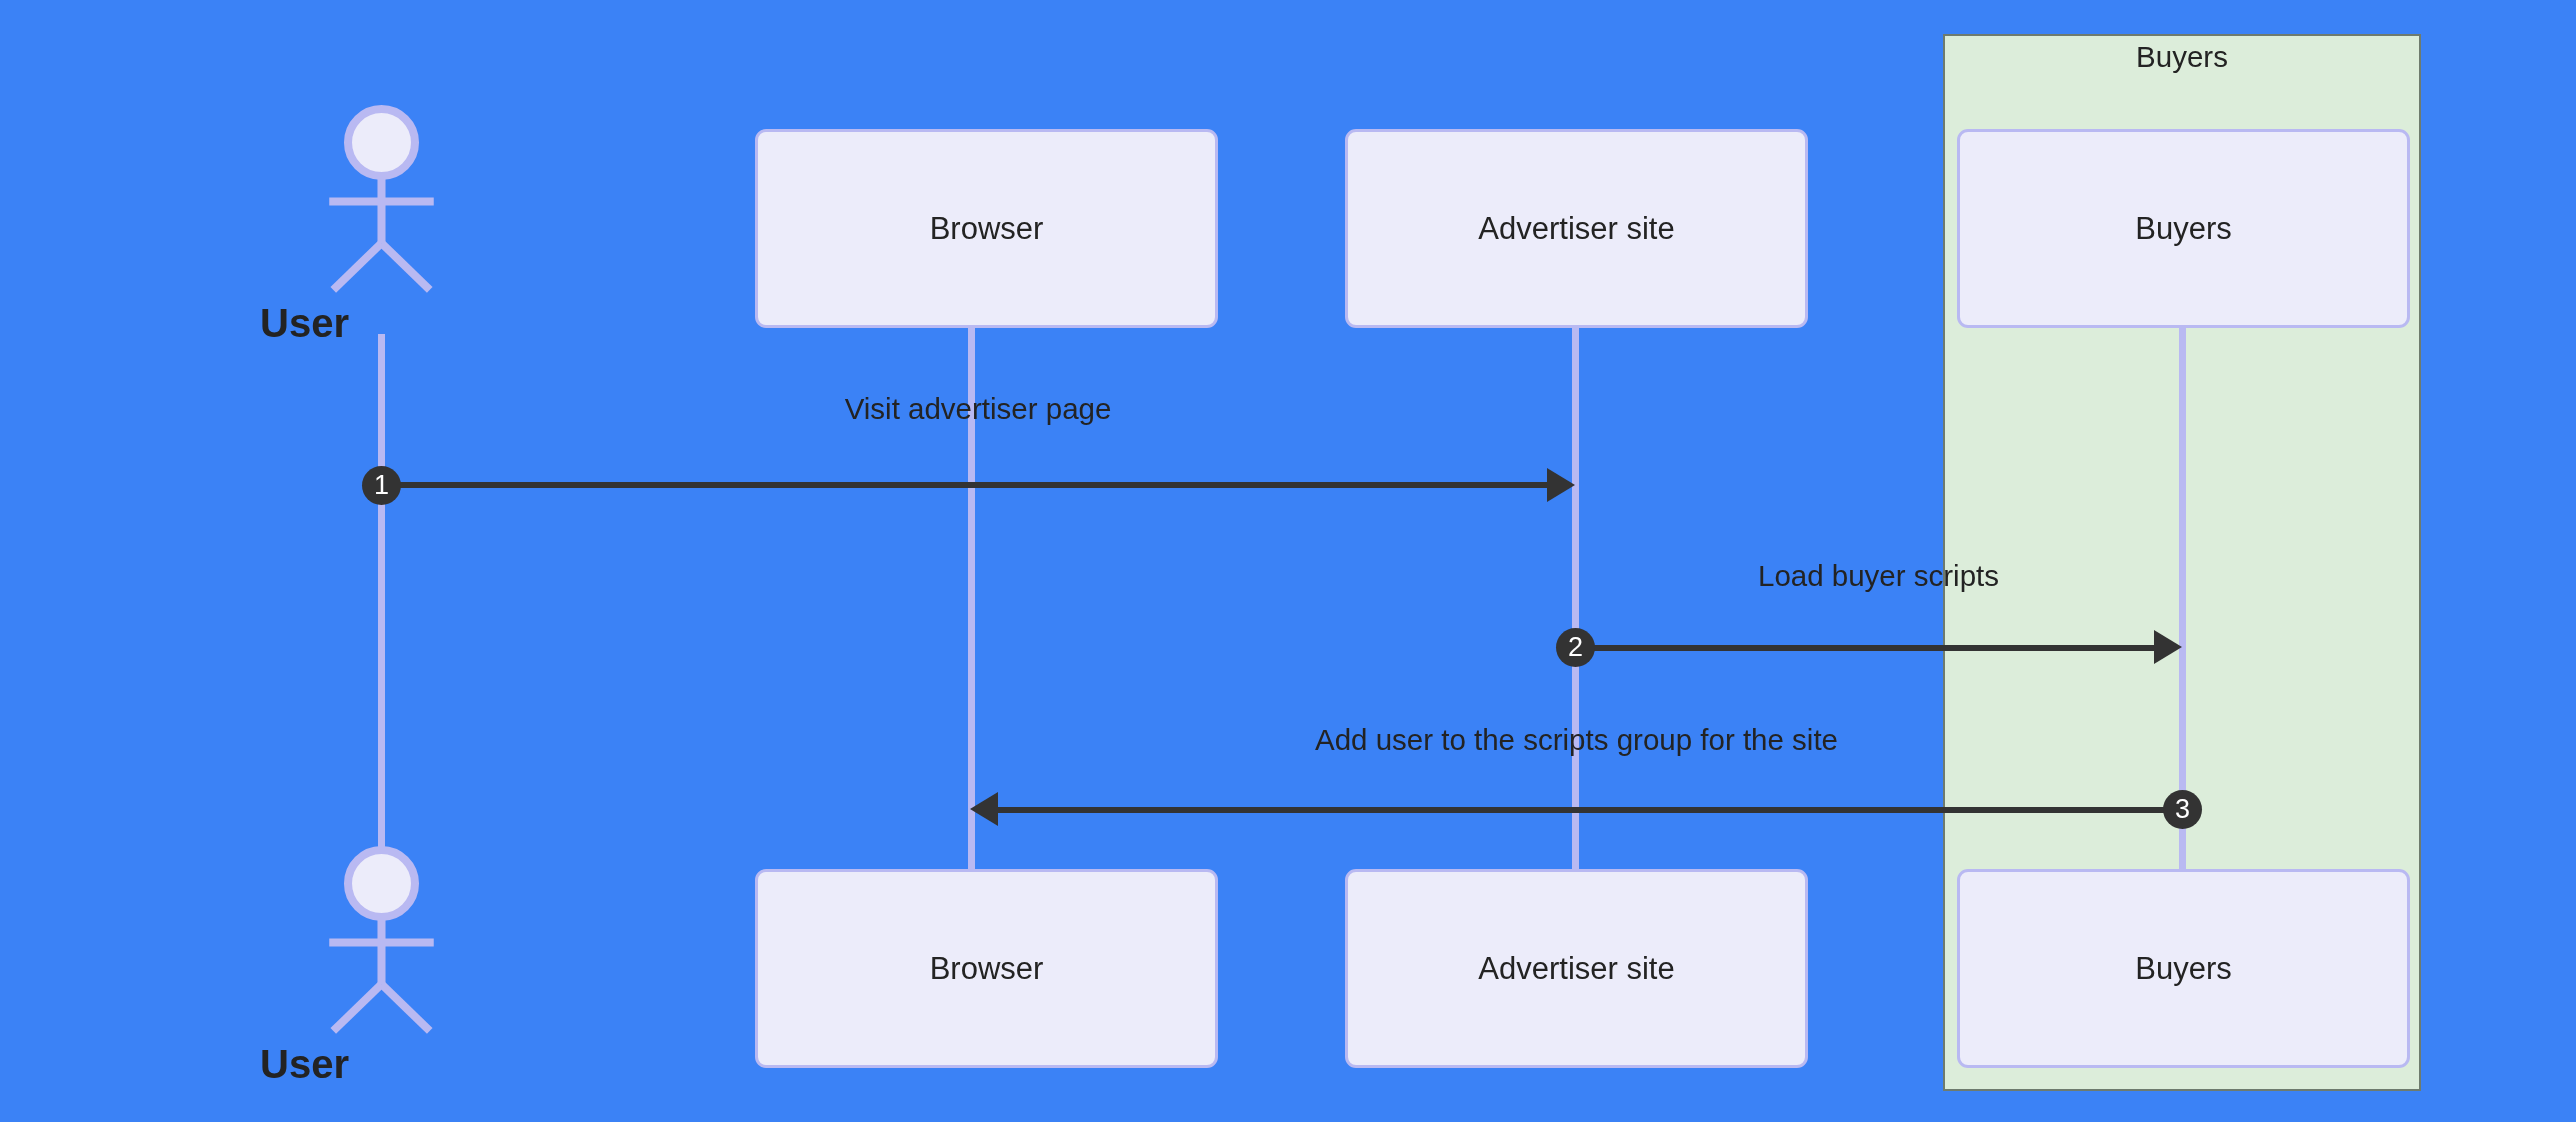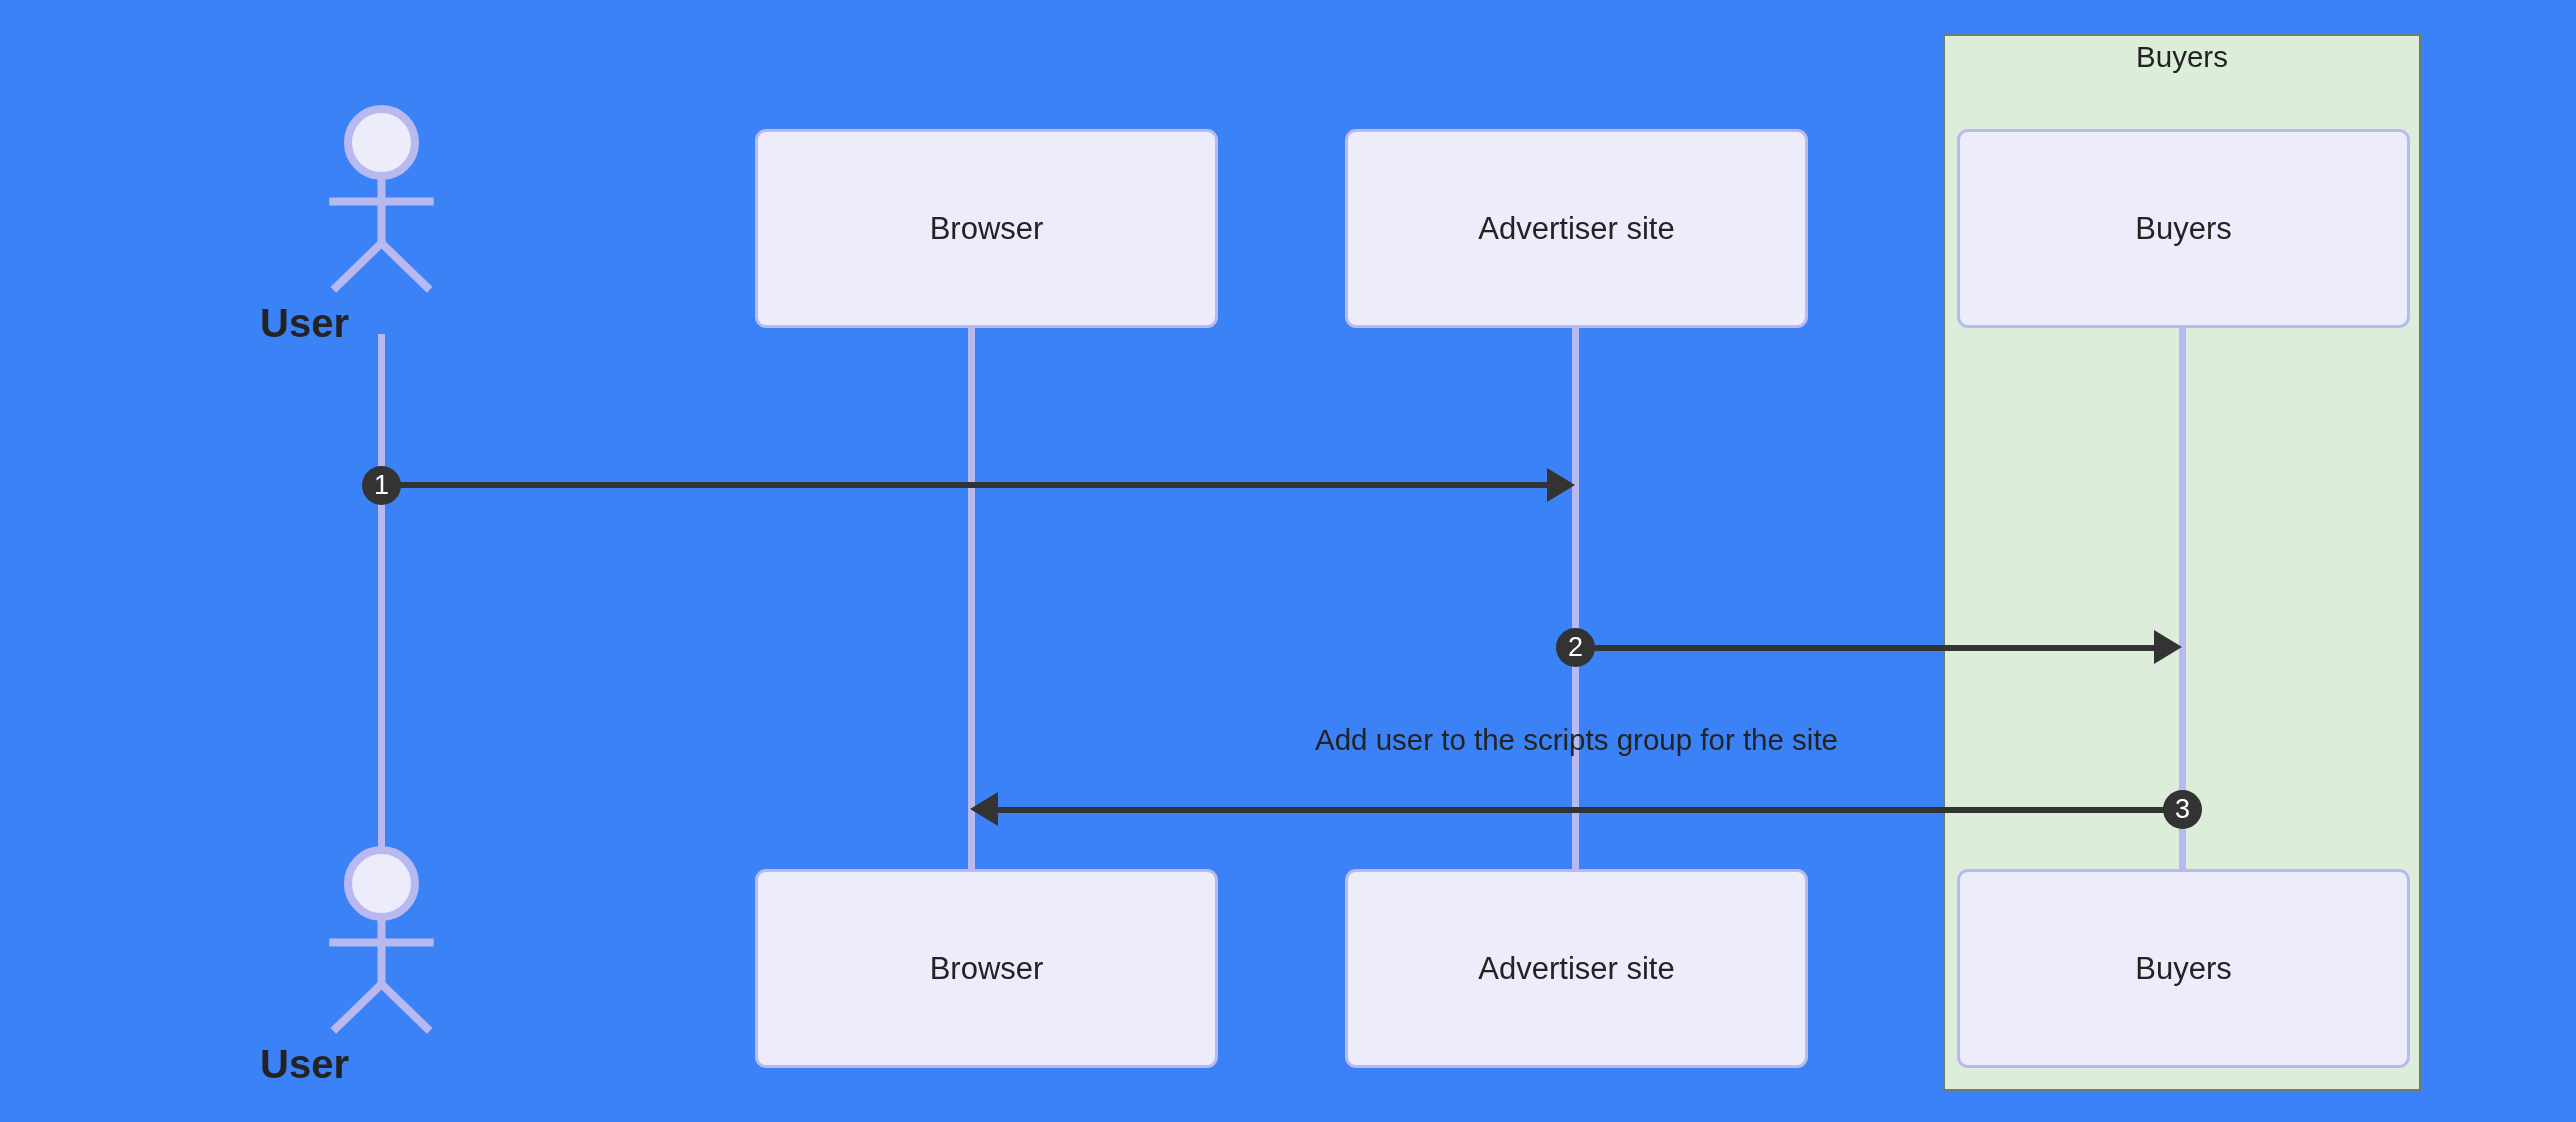--- a/index.html
+++ b/index.html
@@ -142,24 +142,26 @@
   </div>
 
   <div class="participant" style="left:1345px; top:129px; width:463px; height:199px;">
     <span>Advertiser site</span>
   </div>
 
   <div class="participant" style="left:1957px; top:129px; width:453px; height:199px;">
     <span>Buyers</span>
   </div>
 
+  <div class="msg-label" style="left:381px; top:394px; width:1194px;">Visit advertiser page</div>
   <div class="msg-line" style="left:381px; top:482px; width:1167px;"></div>
   <div class="arrowhead right" style="left:1547px; top:468px;"></div>
   <div class="msg-num" style="left:362px; top:466px;">1</div>
 
+  <div class="msg-label" style="left:1575px; top:561px; width:607px;">Load buyer scripts</div>
   <div class="msg-line" style="left:1575px; top:645px; width:580px;"></div>
   <div class="arrowhead right" style="left:2154px; top:630px;"></div>
   <div class="msg-num" style="left:1556px; top:628px;">2</div>
 
   <div class="msg-label" style="left:971px; top:725px; width:1211px;">Add user to the scripts group for the site</div>
   <div class="msg-line" style="left:998px; top:807px; width:1184px;"></div>
   <div class="arrowhead left" style="left:970px; top:792px;"></div>
   <div class="msg-num" style="left:2163px; top:790px;">3</div>
 
   <div class="actor" style="left:301px; top:842px; width:161px; height:201px;">

